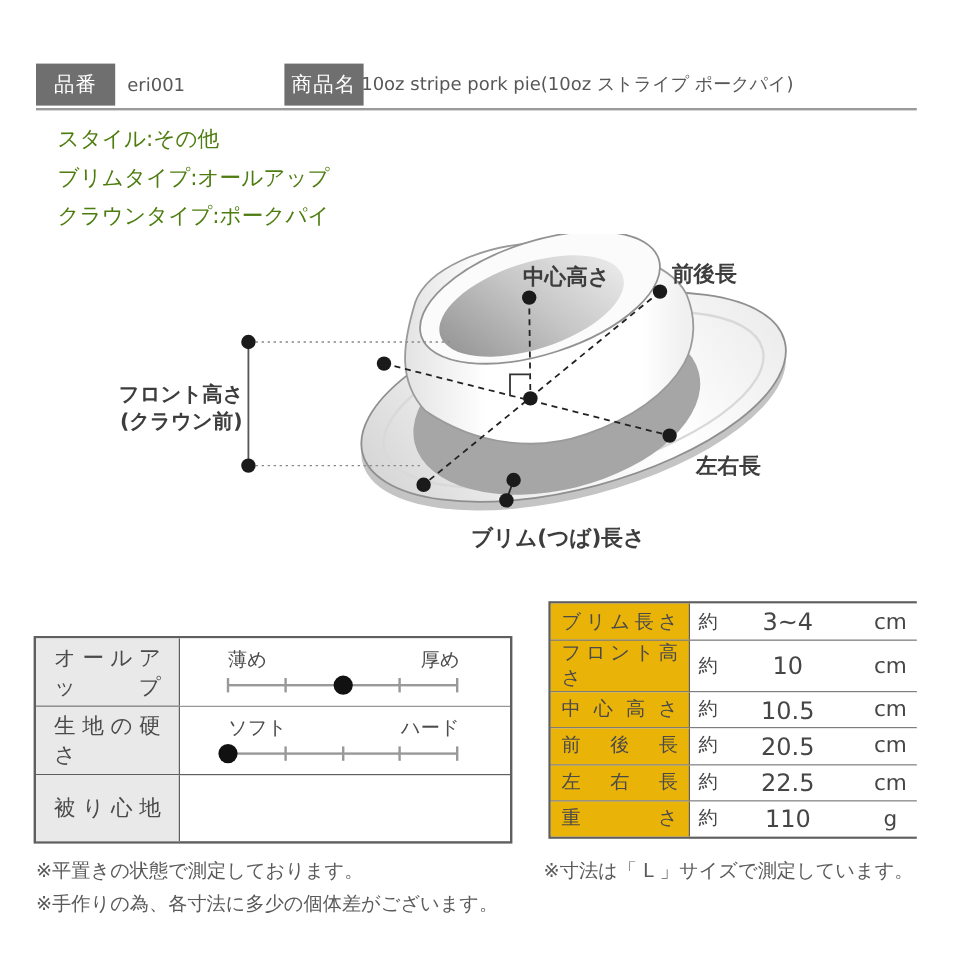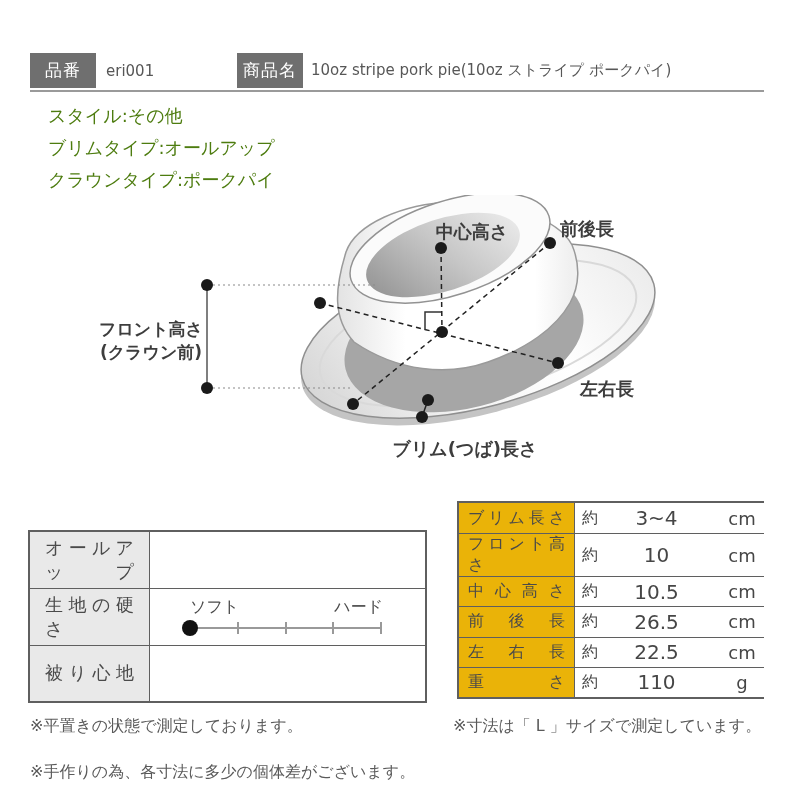--- a/index.html
+++ b/index.html
@@ -58,21 +58,21 @@
   .fn{position:absolute;font-size:16px;color:#5a5a5a;}
 </style>
 </head>
 <body>
 
 <div class="page">
 
   <div class="hbox" style="left:30px;">品番</div>
   <div class="hval" style="left:106px;">eri001</div>
   <div class="hbox" style="left:237px;">商品名</div>
-  <div class="hval" style="left:311px;">10oz stripe pork pie(10oz ストライプ ポークパイ)</div>
+  <div class="hval" style="left:301px;">10oz stripe pork pie(10oz ストライプ ポークパイ)</div>
   <div class="header-rule"></div>
 
   <div class="attr" style="top:104px;">スタイル:その他</div>
   <div class="attr" style="top:136px;">ブリムタイプ:オールアップ</div>
   <div class="attr" style="top:168px;">クラウンタイプ:ポークパイ</div>
 
   <svg class="diagram-svg" width="640" height="272" viewBox="90 195 640 272">
     <defs>
       <linearGradient id="brimGrad" x1="300" y1="400" x2="650" y2="270" gradientUnits="userSpaceOnUse">
         <stop offset="0" stop-color="#d2d2d2"></stop>
@@ -132,20 +132,32 @@
     <div>(クラウン前)</div>
   </div>
   <div class="dlabel" style="left:572px;top:377px;width:70px;">左右長</div>
   <div class="dlabel" style="left:380px;top:437px;width:170px;">ブリム(つば)長さ</div>
 
   <div class="feel-table">
     <div class="feel-row">
       <div class="feel-label">
           <span>オールアップ</span>
         </div>
+      <div class="slider-cell">
+        <span class="slider-min">薄め</span>
+        <span class="slider-max">厚め</span>
+        <div class="slider-track">
+            <div class="tick" style="left: 0%;"></div>
+            <div class="tick" style="left: 25%;"></div>
+            <div class="tick" style="left: 50%;"></div>
+            <div class="tick" style="left: 75%;"></div>
+            <div class="tick" style="left: 100%;"></div>
+            <div class="dot" style="left: 50%;"></div>
+          </div>
+      </div>
     </div>
     <div class="feel-row">
       <div class="feel-label">
           <span>生地の硬さ</span>
         </div>
       <div class="slider-cell">
         <span class="slider-min">ソフト</span>
         <span class="slider-max">ハード</span>
         <div class="slider-track">
             <div class="tick" style="left: 0%;"></div>
@@ -194,21 +206,21 @@
         <span class="size-value">10.5</span>
         <span class="size-unit">cm</span>
       </div>
     </div>
     <div class="size-row">
       <div class="size-label">
           <span>前後長</span>
         </div>
       <div class="size-value-cell">
         <span class="size-prefix">約</span>
-        <span class="size-value">26.5</span>
+        <span class="size-value">20.5</span>
         <span class="size-unit">cm</span>
       </div>
     </div>
     <div class="size-row">
       <div class="size-label">
           <span>左右長</span>
         </div>
       <div class="size-value-cell">
         <span class="size-prefix">約</span>
         <span class="size-value">22.5</span>
@@ -221,16 +233,16 @@
         </div>
       <div class="size-value-cell">
         <span class="size-prefix">約</span>
         <span class="size-value">110</span>
         <span class="size-unit">g</span>
       </div>
     </div>
   </div>
 
   <div class="fn" style="left:30px;top:716px;">※平置きの状態で測定しております。</div>
-  <div class="fn" style="left:30px;top:762px;">※手作りの為、各寸法に多少の個体差がございます。</div>
+  <div class="fn" style="left:30px;top:743px;">※手作りの為、各寸法に多少の個体差がございます。</div>
   <div class="fn" style="left:453px;top:716px;">※寸法は「 L 」サイズで測定しています。</div>
 
 </div>
 
 </body></html>

